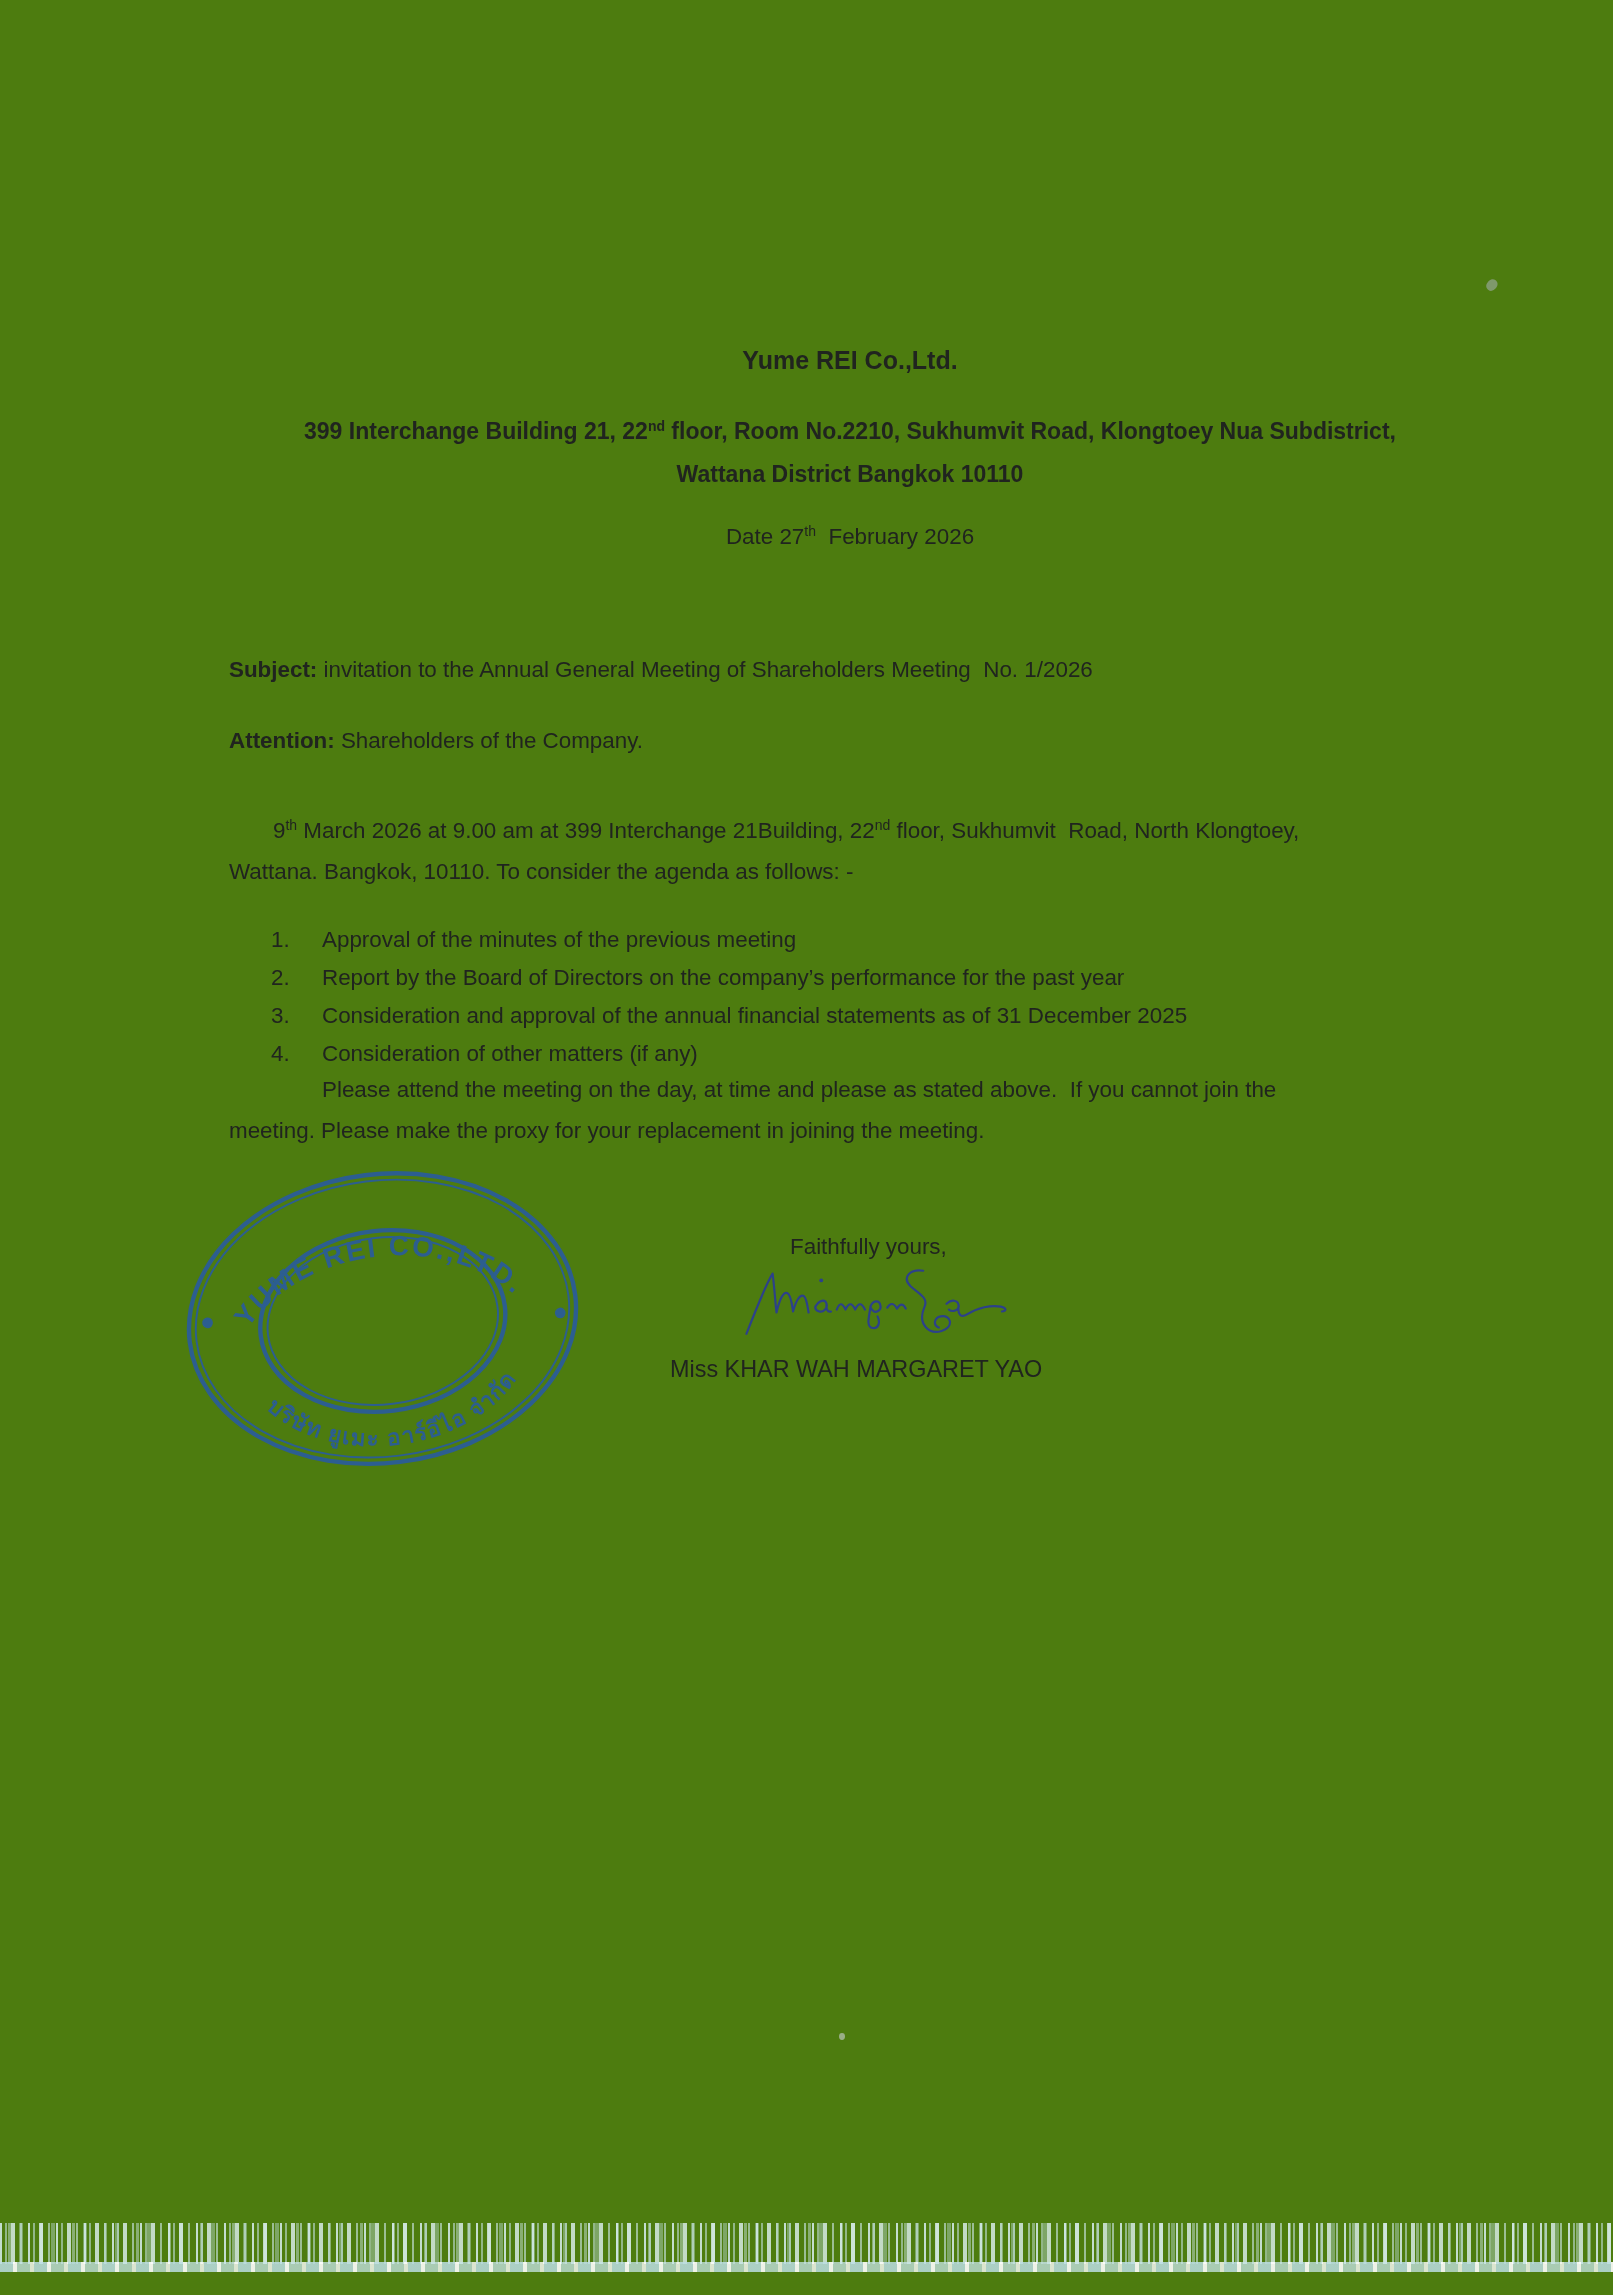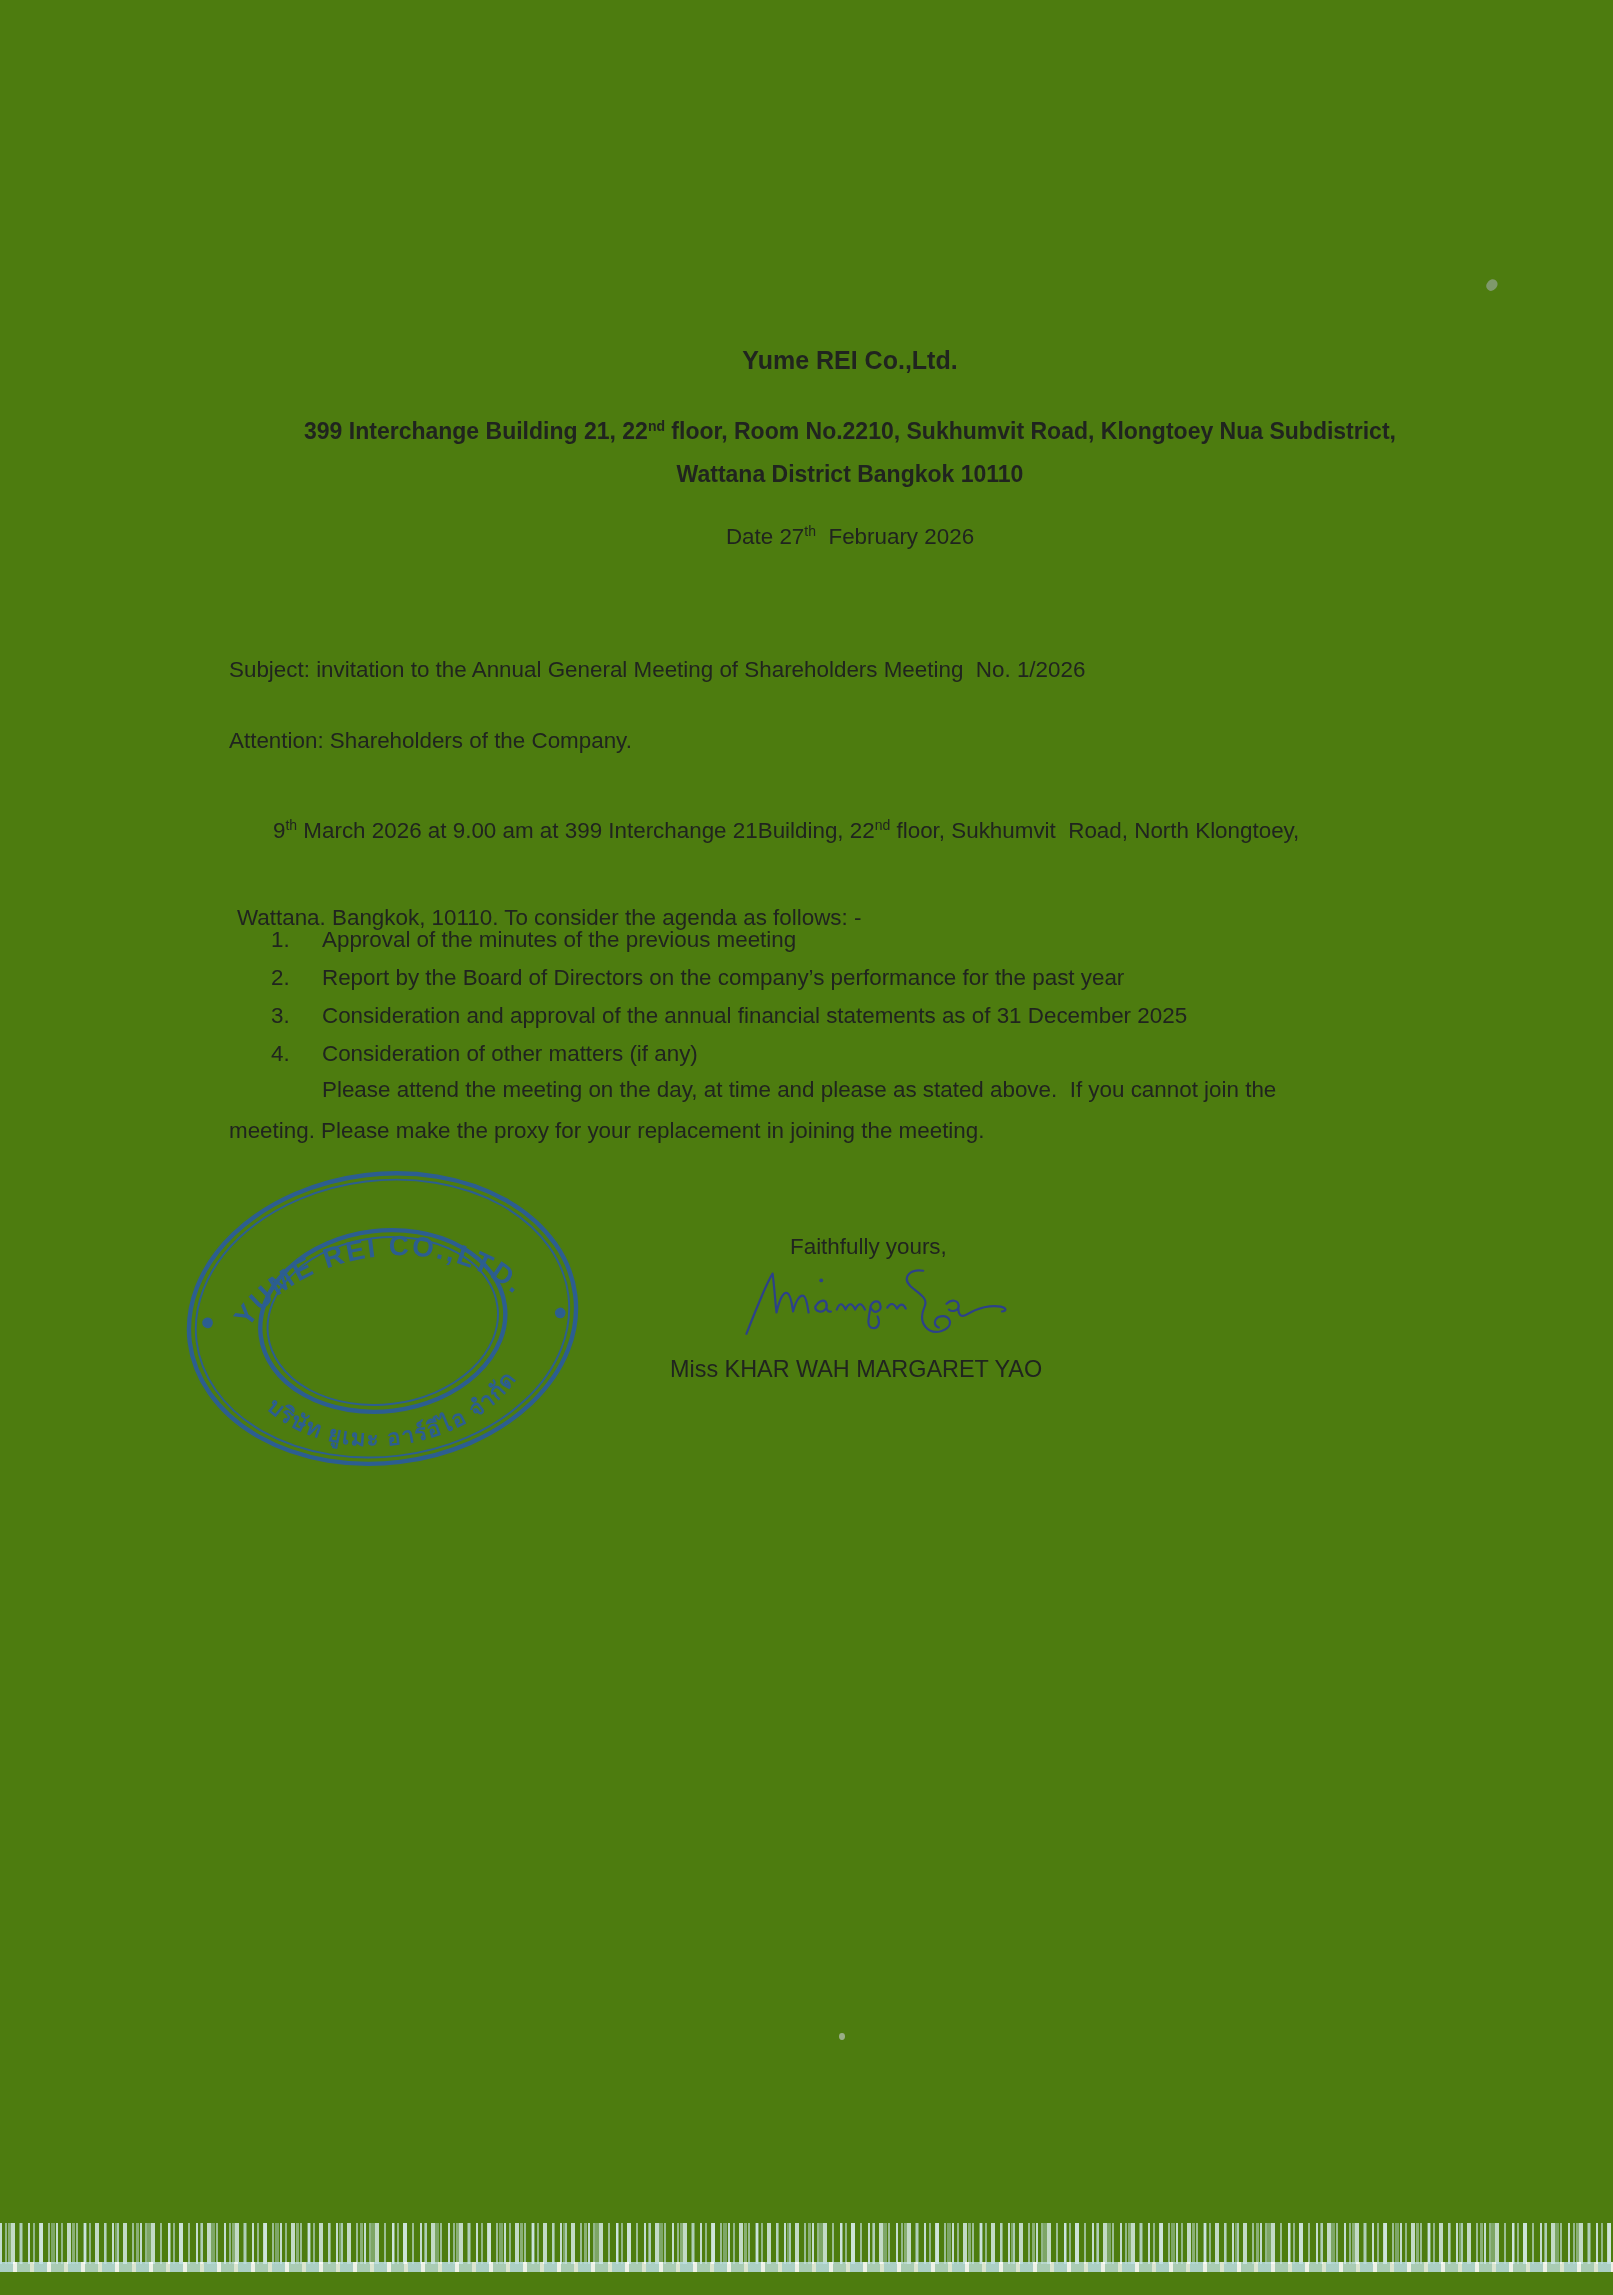--- a/index.html
+++ b/index.html
@@ -13,36 +13,36 @@
     color: #20241f;
   }
   .abs { position: absolute; }
   .center-block {
     position: absolute;
     left: 229px;
     width: 1242px;
     text-align: center;
     white-space: pre;
   }
-  .bold { font-weight: normal; }
+  .bold { font-weight: bold; }
   .t-title { top: 346px;  font-size: 25px; font-weight: bold; }
   .t-addr1 { top: 418px;  font-size: 23px; font-weight: bold; }
   .t-addr2 { top: 461px;  font-size: 23px; font-weight: bold; }
   .t-date  { top: 524px; font-size: 22.4px; }
   .line {
     position: absolute;
     left: 229px;
     font-size: 22.4px;
     white-space: pre;
   }
   .subject-line   { top: 657px; }
   .attention-line { top: 696px; margin-top: 32px; }
   .body-line-1 { top: 777px; padding-left: 93px; }
   .body-line-2 { top: 818px; margin-left: 44px; }
-  .body-line-3 { top: 905px; margin-left: 8px; }
+  .body-line-3 { top: 859px; }
   .agenda-row {
     position: absolute;
     left: 271px;
     display: flex;
     font-size: 22.4px;
     white-space: pre;
   }
   .agenda-row .num { width: 51px; flex: 0 0 auto; }
   .agenda-1 { top: 927px; }
   .agenda-2 { top: 965px; }

